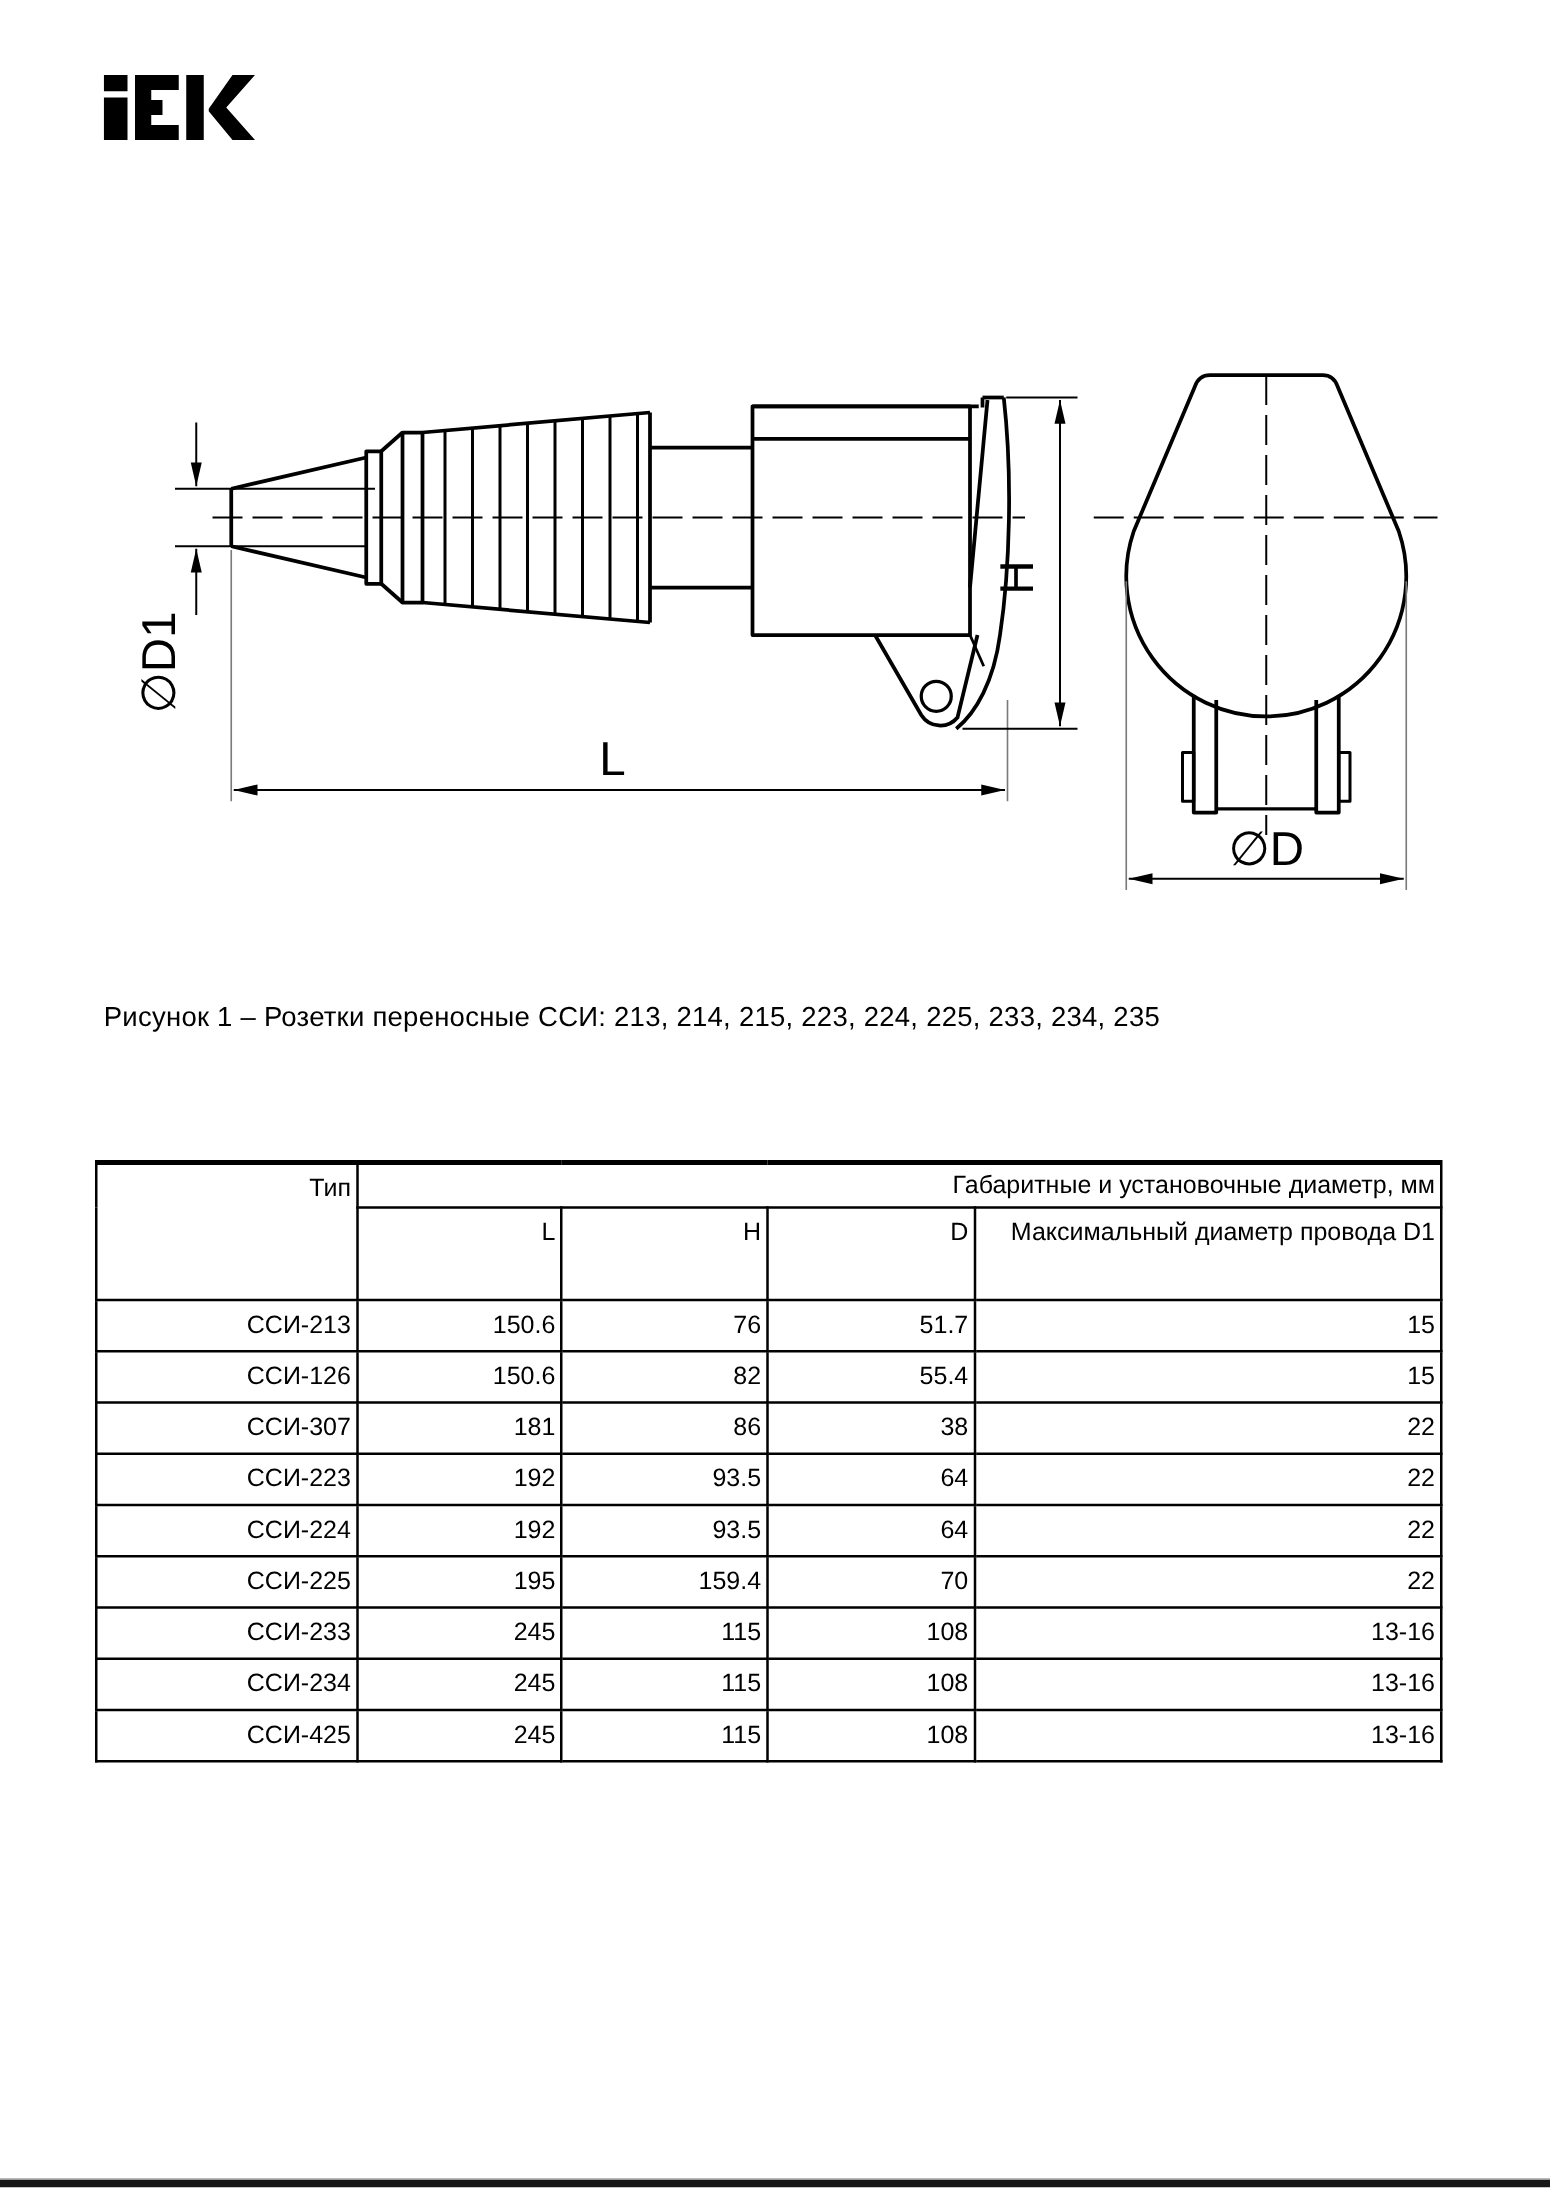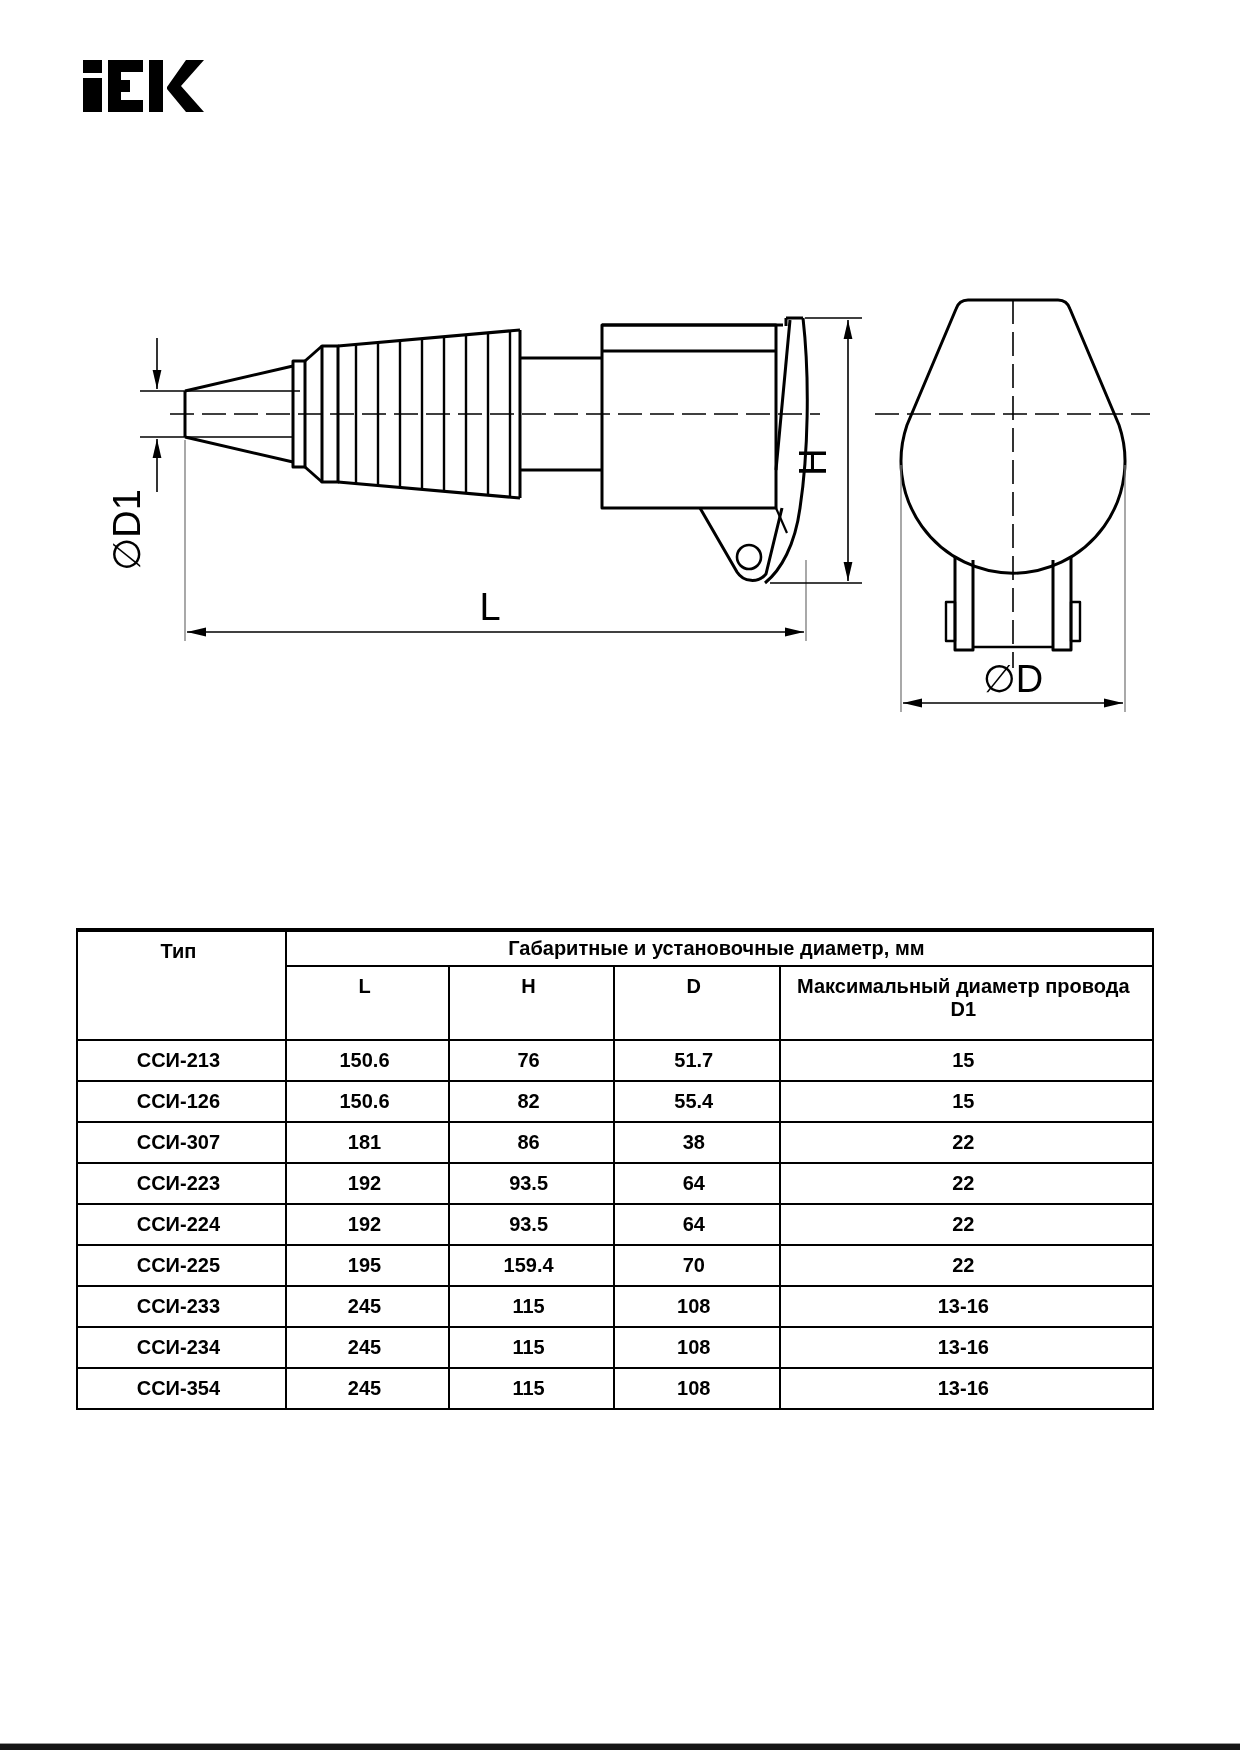--- a/index.html
+++ b/index.html
@@ -3,22 +3,22 @@
 <meta charset="utf-8">
 <style>
   html,body{margin:0;padding:0;background:#ffffff;}
   .page{position:relative;width:1240px;height:1750px;background:#ffffff;overflow:hidden;
         font-family:"Liberation Sans", sans-serif;color:#000;}
   .logo{position:absolute;left:83px;top:60px;width:121px;height:52px;}
   .drawing{position:absolute;left:0;top:0;width:1240px;height:750px;}
   .caption{position:absolute;left:83px;top:801px;font-size:22px;letter-spacing:0.2px;}
   .dim-table{position:absolute;left:76px;top:928px;width:1078px;border-collapse:collapse;
              font-size:20px;}
-  .dim-table td,.dim-table th{border:2px solid #000;padding:2px 16px 2px 10px;text-align:center;
-             font-weight:bold;vertical-align:middle;}
+  .dim-table td,.dim-table th{border:2px solid #000;padding:2px 4px 2px 10px;text-align:right;
+             font-weight:normal;vertical-align:middle;}
   .dim-table{border-top:4px solid #000;}
   .dim-table .h1{height:36px;vertical-align:middle;}
   .dim-table .h2 th{height:62px;vertical-align:top;padding-top:8px;}
   .dim-table th.type-cell{vertical-align:top;padding-top:8px;}
   .dim-table tbody td{height:35px;}
   .bottom-band{position:absolute;left:0;top:1743px;width:1240px;height:7px;background:#161616;
                border-top:1px solid #9a9a9a;}
   svg text{font-family:"Liberation Sans", sans-serif;}
 </style>
 </head>
@@ -131,20 +131,21 @@
 
       <g fill="#000" font-size="38">
         <text x="140" y="530" text-anchor="middle" transform="rotate(-90 140 530)">∅D1</text>
         <text x="826" y="462" text-anchor="middle" transform="rotate(-90 826 462)">H</text>
         <text x="490" y="620" text-anchor="middle">L</text>
         <text x="1013" y="692" text-anchor="middle">∅D</text>
       </g>
     </g>
   </svg>
 
+  <div class="caption">Рисунок 1 – Розетки переносные ССИ: 213, 214, 215, 223, 224, 225, 233, 234, 235</div>
 
   <table class="dim-table">
     <colgroup>
       <col style="width:19.4%">
         <col style="width:15.2%">
         <col style="width:15.3%">
       <col style="width:15.4%">
         <col style="width:34.7%">
     </colgroup>
     <thead>
@@ -210,21 +211,21 @@
         <td>13-16</td>
       </tr>
       <tr>
         <td>ССИ-234</td>
         <td>245</td>
         <td>115</td>
         <td>108</td>
         <td>13-16</td>
       </tr>
       <tr>
-        <td>ССИ-354</td>
+        <td>ССИ-425</td>
         <td>245</td>
         <td>115</td>
         <td>108</td>
         <td>13-16</td>
       </tr>
     </tbody>
   </table>
 
   <div class="bottom-band"></div>
 </div>

